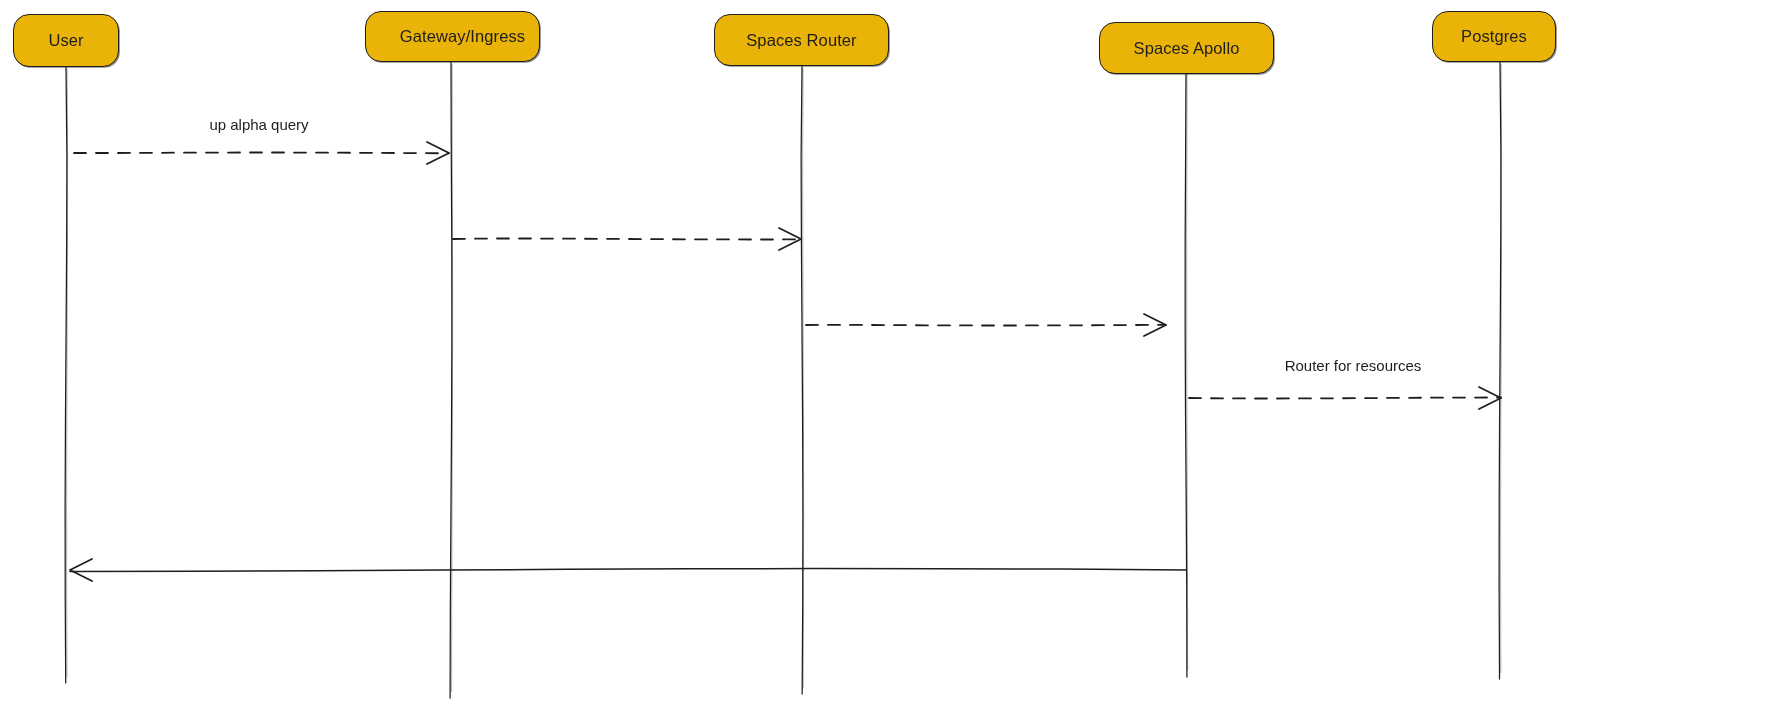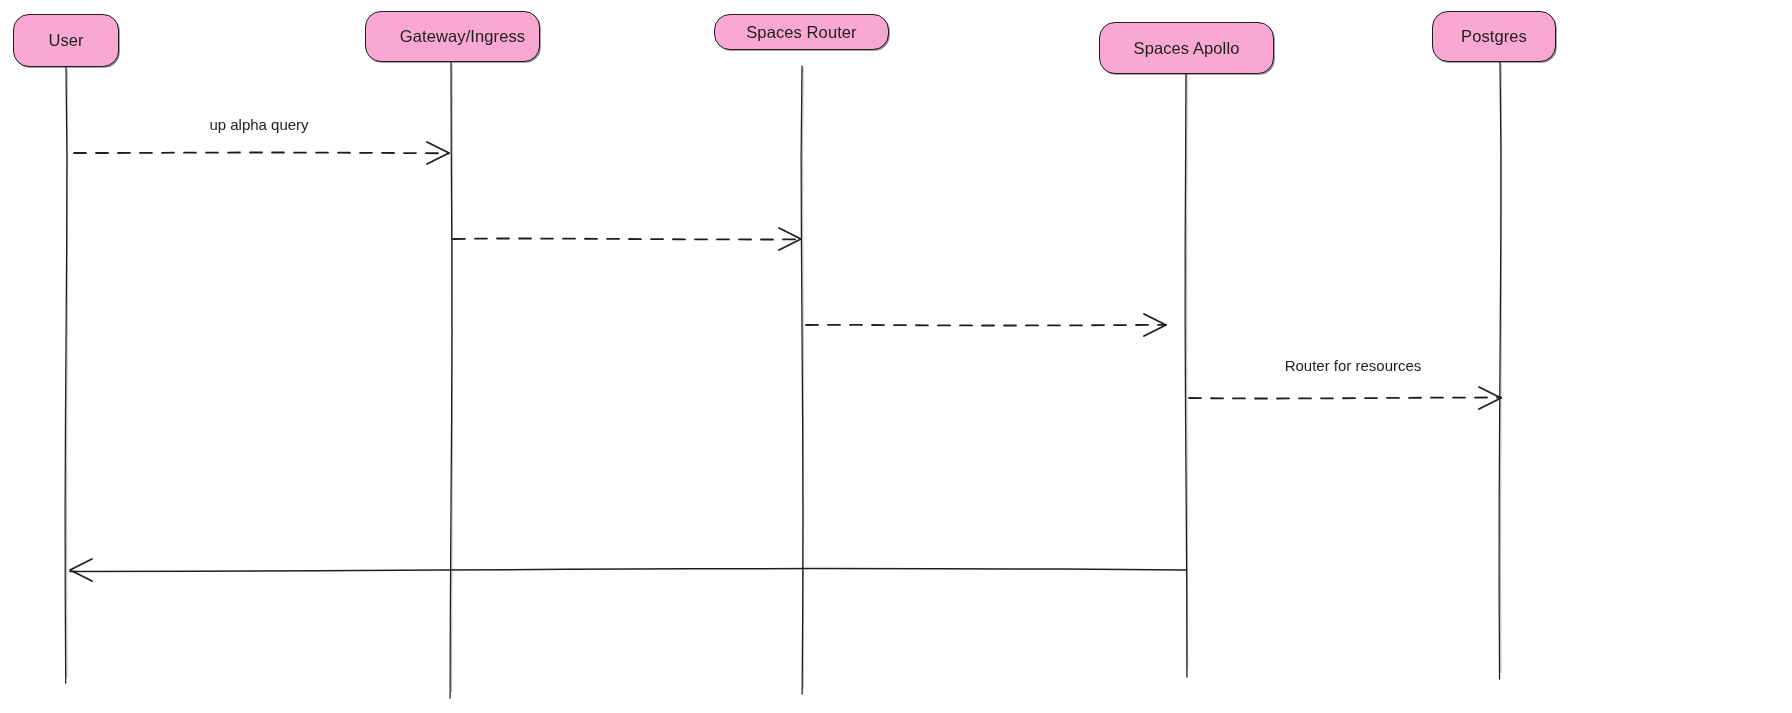--- a/index.html
+++ b/index.html
@@ -24,21 +24,21 @@
     top: 0;
     left: 0;
     width: 1792px;
     height: 713px;
   }
   .participant-box {
     position: absolute;
     box-sizing: border-box;
     border: 1.3px solid #1e1e1e;
     border-radius: 16px;
-    background: #f9a8d4;
+    background: #eab308;
     display: flex;
     align-items: center;
     justify-content: center;
     box-shadow: 1.2px 1.2px 0 -0.4px rgba(40,40,40,0.55);
   }
   .participant-label {
     font-family: "Liberation Sans", sans-serif;
     font-size: 16.5px;
     line-height: 1;
     color: #1e1e1e;
@@ -98,21 +98,21 @@
       </g>
   </svg>
 
   <div id="participants-layer">
       <div class="participant-box" style="left: 13px; top: 14px; width: 106px; height: 53px;">
         <span class="participant-label">User</span>
       </div>
       <div class="participant-box" style="left: 365px; top: 11px; width: 175px; height: 51px; padding-left: 20px;">
         <span class="participant-label">Gateway/Ingress</span>
       </div>
-      <div class="participant-box" style="left: 714px; top: 14px; width: 175px; height: 36px;">
+      <div class="participant-box" style="left: 714px; top: 14px; width: 175px; height: 52px;">
         <span class="participant-label">Spaces Router</span>
       </div>
       <div class="participant-box" style="left: 1099px; top: 14px; width: 175px; height: 52px; margin-top: 8px;">
         <span class="participant-label">Spaces Apollo</span>
       </div>
       <div class="participant-box" style="left: 1432px; top: 11px; width: 124px; height: 51px;">
         <span class="participant-label">Postgres</span>
       </div>
     </div>
 

